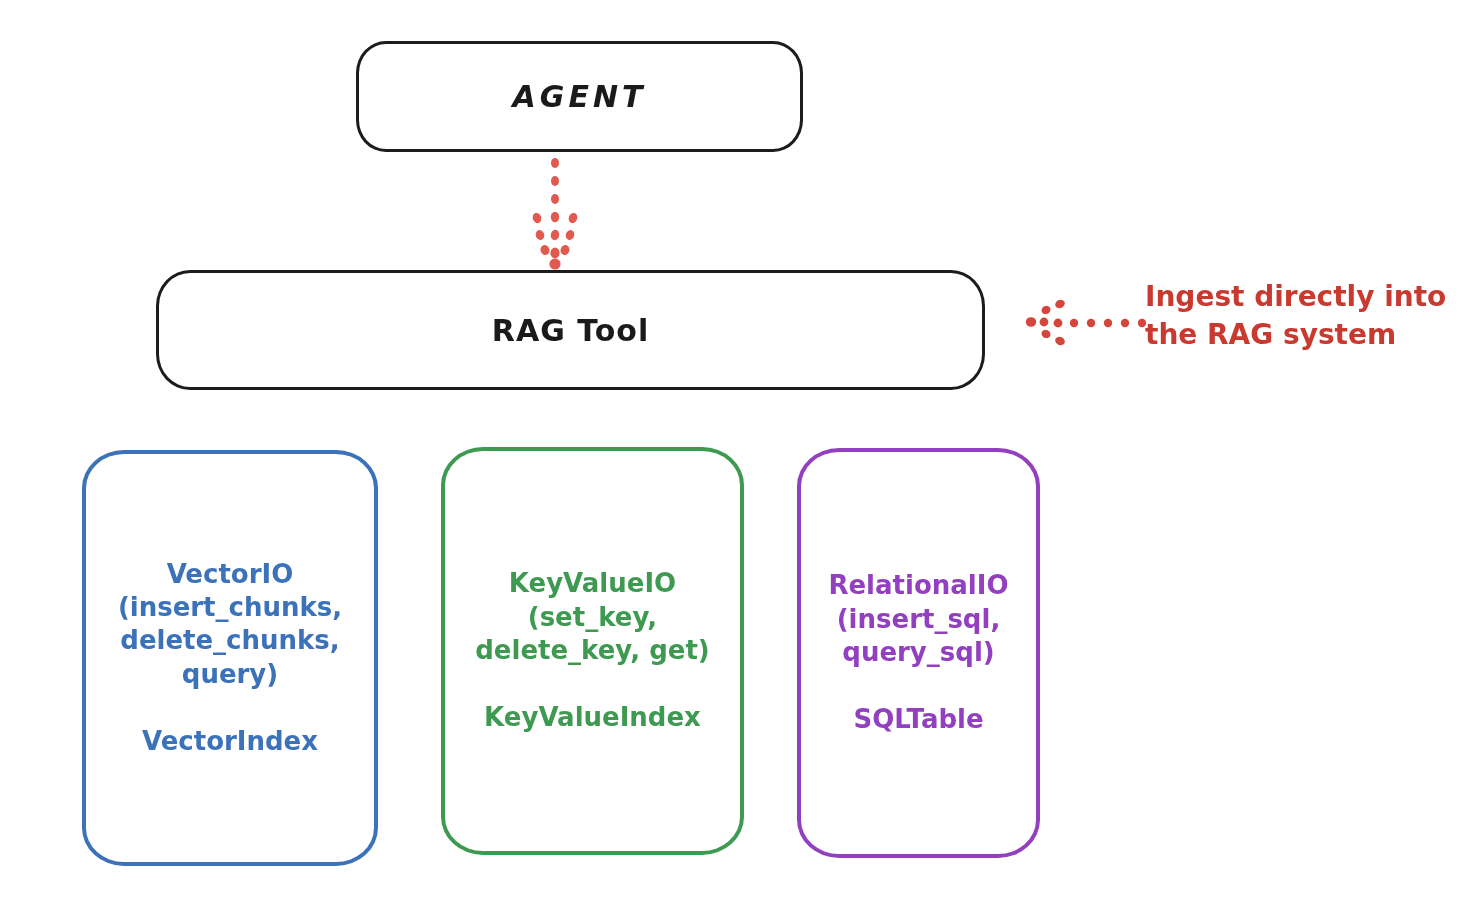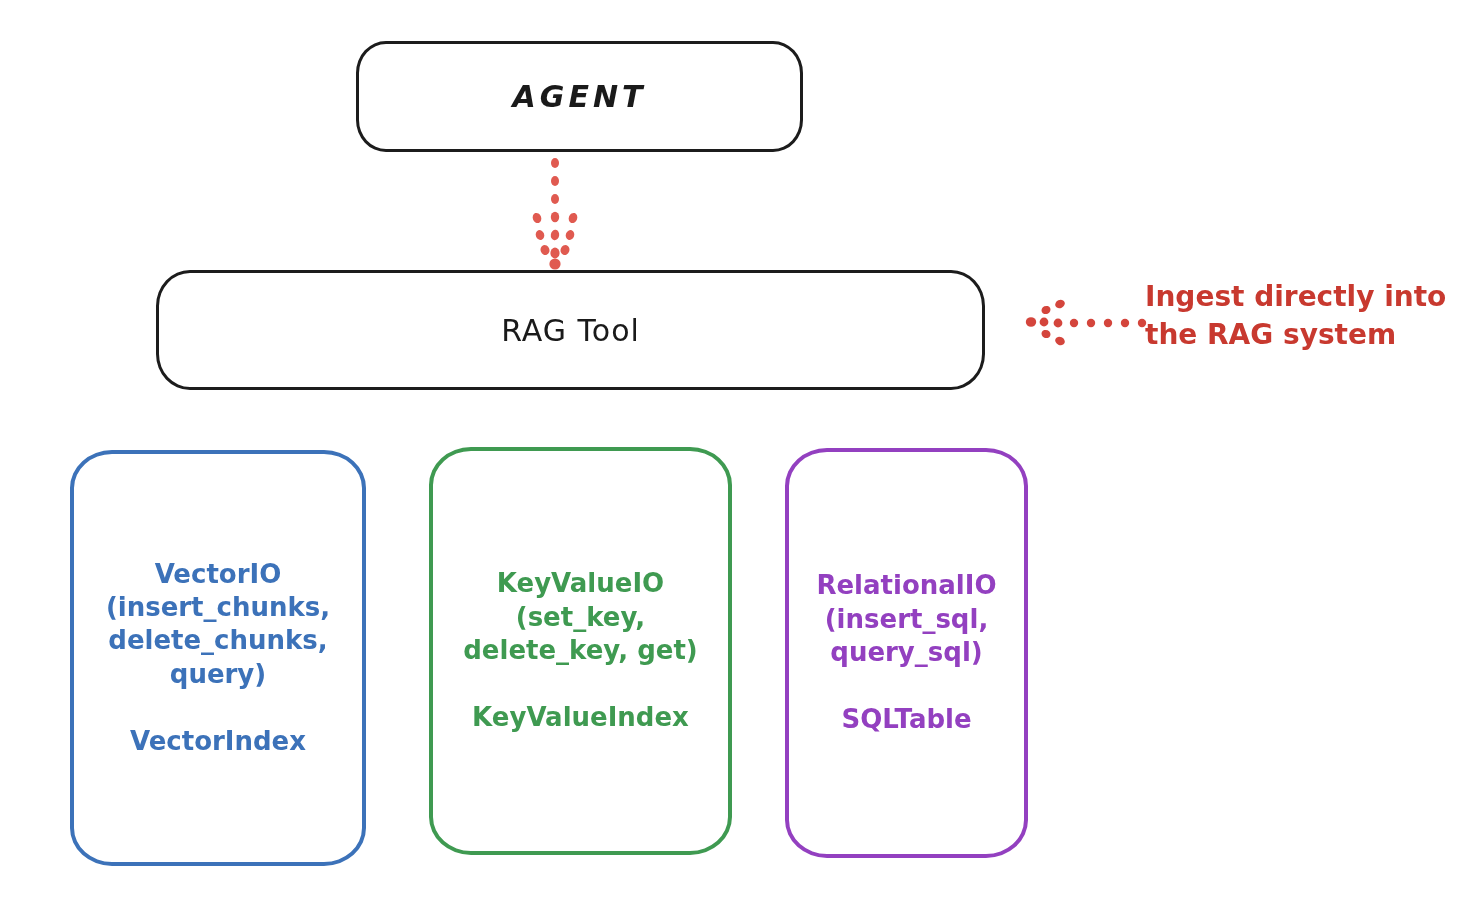--- a/index.html
+++ b/index.html
@@ -52,32 +52,33 @@
   #node-rag-tool {
     left: 156px;
     top: 270px;
     width: 829px;
     height: 120px;
     border-radius: 34px / 36px;
   }
   #node-rag-tool .node-label {
     font-size: 30px;
     font-style: normal;
-    font-weight: 400;
+    font-weight: 700;
     letter-spacing: 1px;
   }
 
   
   .node-store {
     border-width: 4px;
     border-style: solid;
     border-radius: 42px / 38px;
     flex-direction: column;
     justify-content: center;
     padding: 0 10px;
+    margin-left: 12px;
   }
   .store-text {
     font-family: "DejaVu Sans", sans-serif;
     font-weight: 600;
     font-size: 26px;
     line-height: 1.28;
     white-space: pre-line;
   }
   .store-gap { height: 34px; }
 

